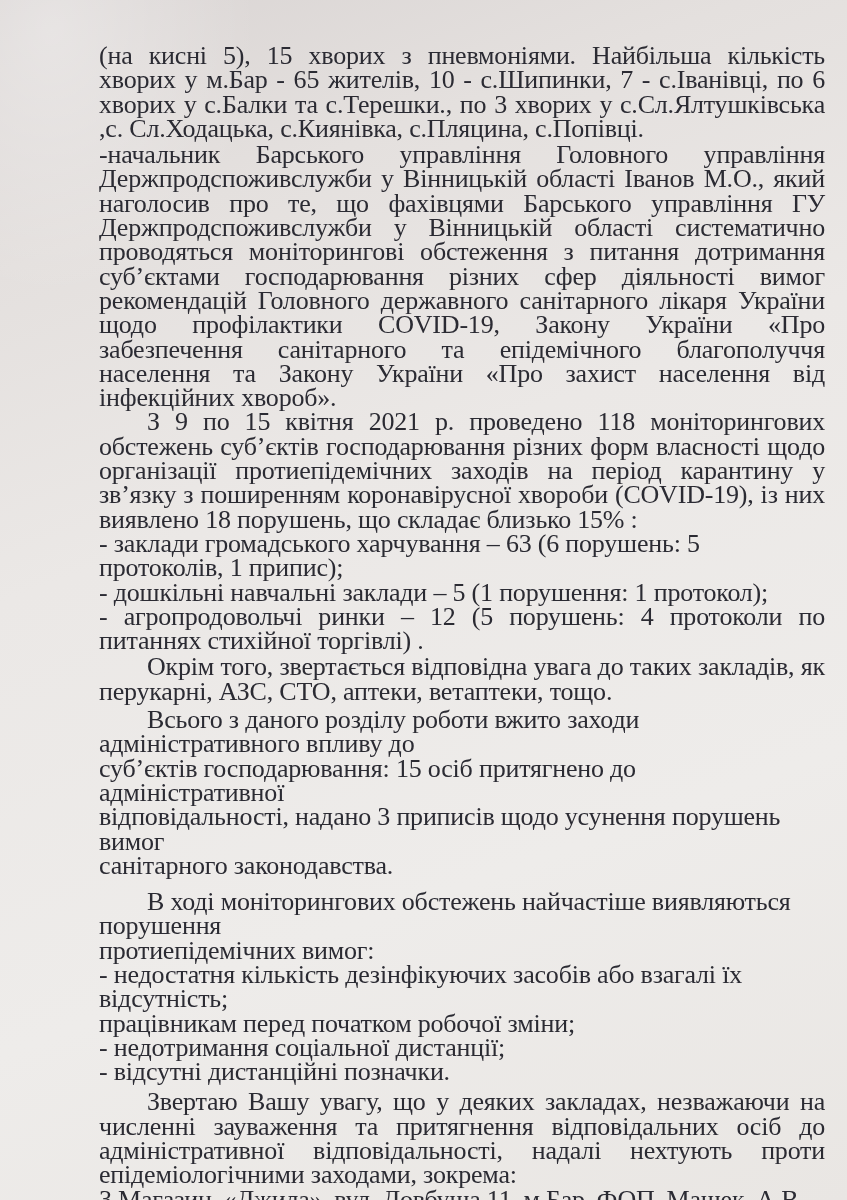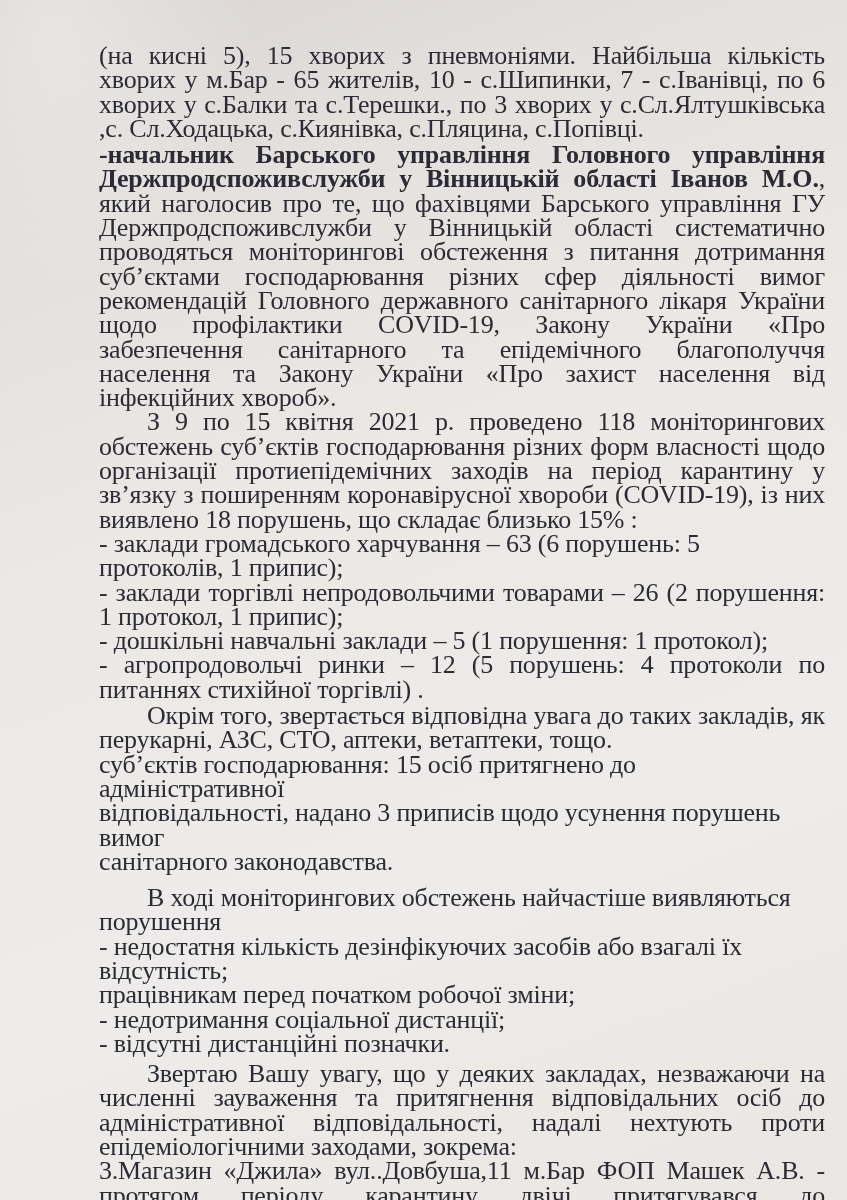--- a/index.html
+++ b/index.html
@@ -16,47 +16,48 @@
     pointer-events: none;
   }
   .page {
     position: absolute; left: 99px; top: 44px; width: 726px;
     font-size: 26px; line-height: 24.3px;
     letter-spacing: -0.2px;
   }
   .page p { margin: 0; }
   .just { text-align: justify; }
   .ind { text-indent: 48px; }
-  .b { font-weight: bold; }
+  .b { font-weight: normal; }
   .gap { margin-top: 2px !important; }
 </style>
 </head>
 <body>
 
 <div class="glare"></div>
 
 <div class="page">
   <p class="just">(на кисні 5), 15 хворих з пневмоніями. Найбільша кількість хворих у м.Бар - 65 жителів, 10 - с.Шипинки, 7 - с.Іванівці, по 6 хворих у с.Балки та с.Терешки., по 3 хворих у с.Сл.Ялтушківська ,с. Сл.Ходацька, с.Киянівка, с.Пляцина, с.Попівці.</p>
 
   <p class="just gap"><span class="b">-начальник Барського управління Головного управління Держпродспоживслужби у Вінницькій області Іванов М.О.</span><span>, який наголосив про те, що фахівцями Барського управління ГУ Держпродспоживслужби у Вінницькій області систематично проводяться моніторингові обстеження з питання дотримання суб’єктами господарювання різних сфер діяльності вимог рекомендацій Головного державного санітарного лікаря України щодо профілактики COVID-19, Закону України «Про забезпечення санітарного та епідемічного благополуччя населення та Закону України «Про захист населення від інфекційних хвороб».</span></p>
 
   <p class="just ind">З 9 по 15 квітня 2021 р. проведено        118       моніторингових обстежень суб’єктів господарювання різних форм власності щодо організації протиепідемічних заходів на період карантину у зв’язку з поширенням коронавірусної хвороби (COVID-19), із них виявлено 18 порушень, що складає близько 15% :</p>
 
   <p>- заклади громадського харчування – 63 (6 порушень: 5 протоколів, 1 припис);</p>
-  <p class="just">- заклади торгівлі непродовольчими товарами –  26 (2 порушення: 1 протокол, 1 припис);</p>
   <p>- дошкільні навчальні заклади – 5 (1 порушення: 1 протокол);</p>
   <p class="just">- агропродовольчі ринки – 12 (5 порушень: 4 протоколи по питаннях стихійної торгівлі) .</p>
 
   <p class="just ind gap" style="margin-top:6px">Окрім того, звертається відповідна увага до таких закладів, як перукарні, АЗС, СТО, аптеки, ветаптеки, тощо.</p>
 
+  <p class="ind" style="margin-top:4px">Всього з даного розділу роботи вжито заходи адміністративного впливу до</p>
   <p>суб’єктів господарювання:  15 осіб притягнено до адміністративної</p>
   <p>відповідальності, надано 3 приписів щодо усунення порушень вимог</p>
   <p>санітарного законодавства.</p>
 
   <p class="ind" style="margin-top:12px">В ході моніторингових обстежень найчастіше виявляються порушення</p>
+  <p>протиепідемічних вимог:</p>
 
   <p>- недостатня кількість дезінфікуючих засобів або взагалі їх відсутність;</p>
   <p>працівникам перед початком робочої зміни;</p>
   <p>- недотримання соціальної дистанції;</p>
   <p>- відсутні дистанційні позначки.</p>
 
   <p class="just ind" style="margin-top:6px">Звертаю Вашу увагу, що у деяких закладах, незважаючи на численні зауваження та притягнення відповідальних осіб до адміністративної відповідальності, надалі нехтують проти епідеміологічними заходами, зокрема:</p>
   <p class="just">3.Магазин «Джила» вул..Довбуша,11 м.Бар ФОП Машек А.В. - протягом періоду карантину двічі притягувався до адміністративної відповідальності.</p>
 </div>
 

